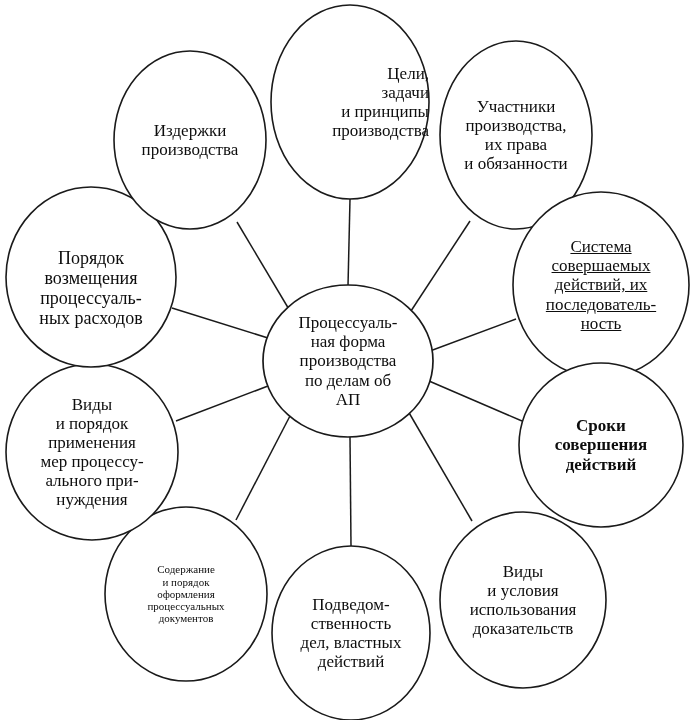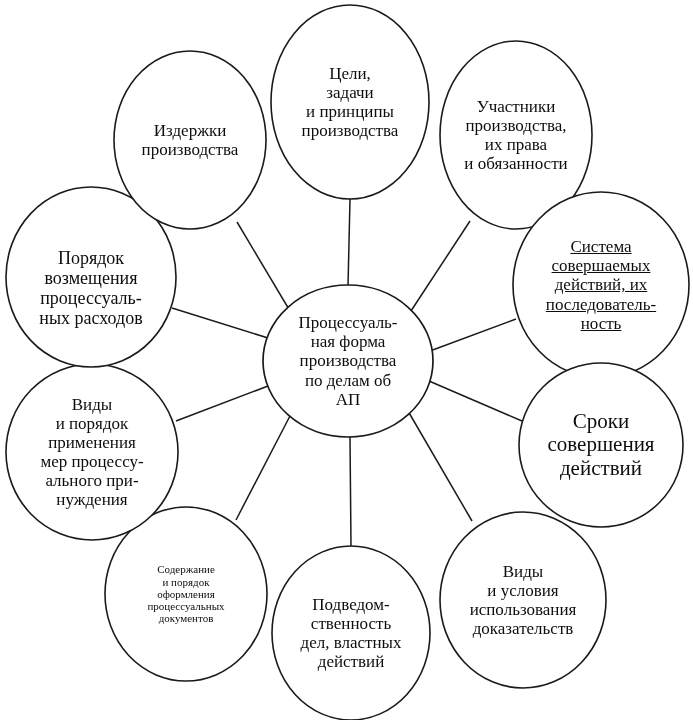--- a/index.html
+++ b/index.html
@@ -86,34 +86,34 @@
         <ellipse cx="351" cy="633" rx="79" ry="87" class="node-ellipse"></ellipse>
         <ellipse cx="186" cy="594" rx="81" ry="87" class="node-ellipse"></ellipse>
         <ellipse cx="92" cy="452" rx="86" ry="88" class="node-ellipse"></ellipse>
         <ellipse cx="91" cy="277" rx="85" ry="90" class="node-ellipse"></ellipse>
         <ellipse cx="190" cy="140" rx="76" ry="89" class="node-ellipse"></ellipse>
         <ellipse cx="348" cy="361" rx="85" ry="76" class="center-ellipse"></ellipse>
       </g>
   </svg>
 
   <div id="labels-layer">
-      <div class="node-text" style="left: 271px; top: 5px; width: 158px; height: 194px; font-size: 17px;"><span>Цели,
+      <div class="node-text" style="left: 271px; top: 5px; width: 158px; height: 194px; font-size: 17px; text-align: right;"><span>Цели,
 задачи
 и принципы
 производства</span></div>
       <div class="node-text" style="left: 440px; top: 41px; width: 152px; height: 188px; font-size: 17px;"><span>Участники
 производства,
 их права
 и обязанности</span></div>
       <div class="node-text" style="left: 513px; top: 192px; width: 176px; height: 186px; font-size: 17px; text-decoration: underline;"><span>Система
 совершаемых
 действий, их
 последователь-
 ность</span></div>
-      <div class="node-text" style="left: 519px; top: 363px; width: 164px; height: 164px; font-size: 21px;"><span>Сроки
+      <div class="node-text" style="left: 519px; top: 363px; width: 164px; height: 164px; font-size: 17px; font-weight: bold;"><span>Сроки
 совершения
 действий</span></div>
       <div class="node-text" style="left: 440px; top: 512px; width: 166px; height: 176px; font-size: 17px;"><span>Виды
 и условия
 использования
 доказательств</span></div>
       <div class="node-text" style="left: 272px; top: 546px; width: 158px; height: 174px; font-size: 17px;"><span>Подведом-
 ственность
 дел, властных
 действий</span></div>

